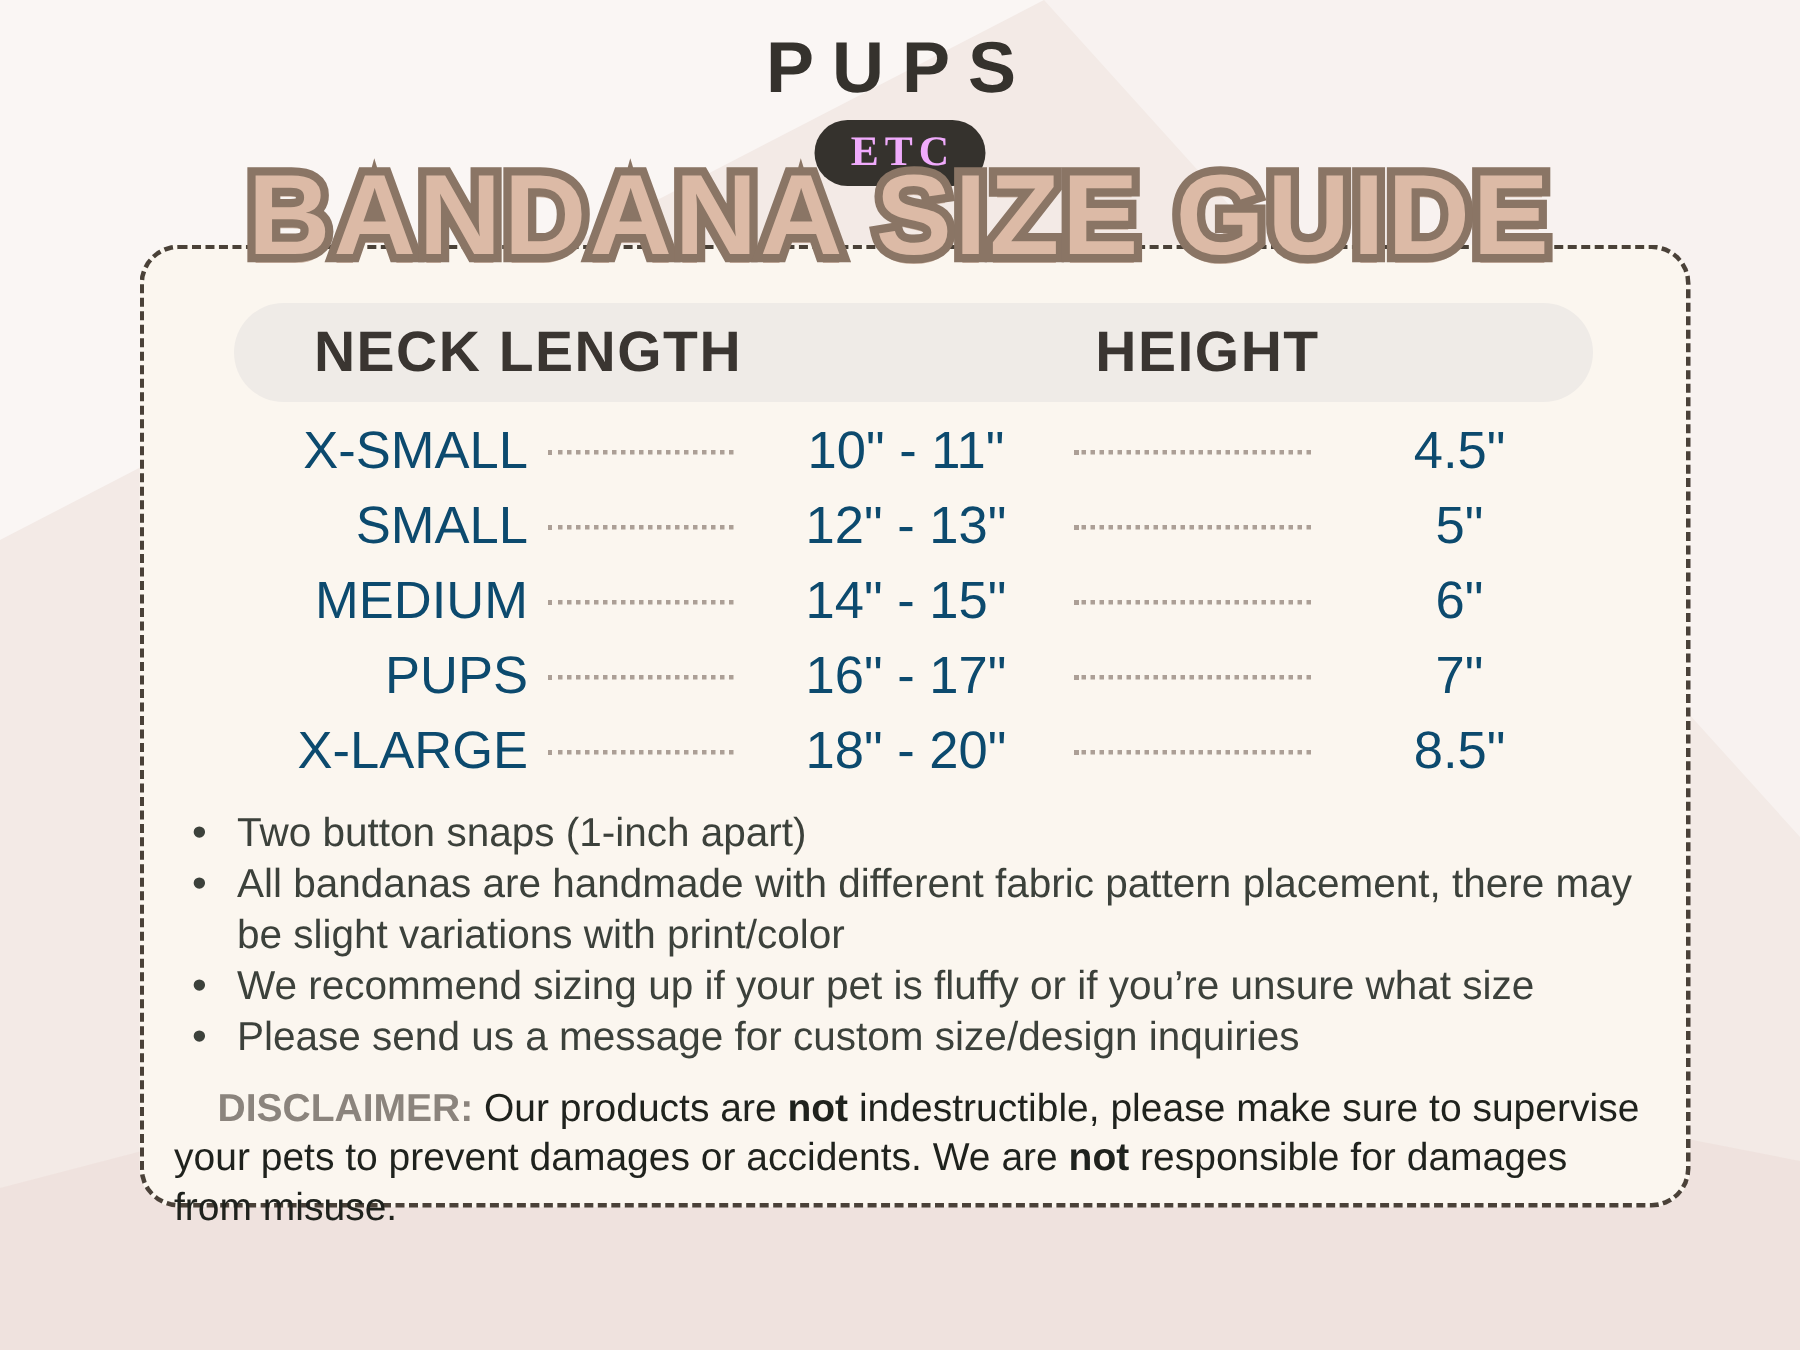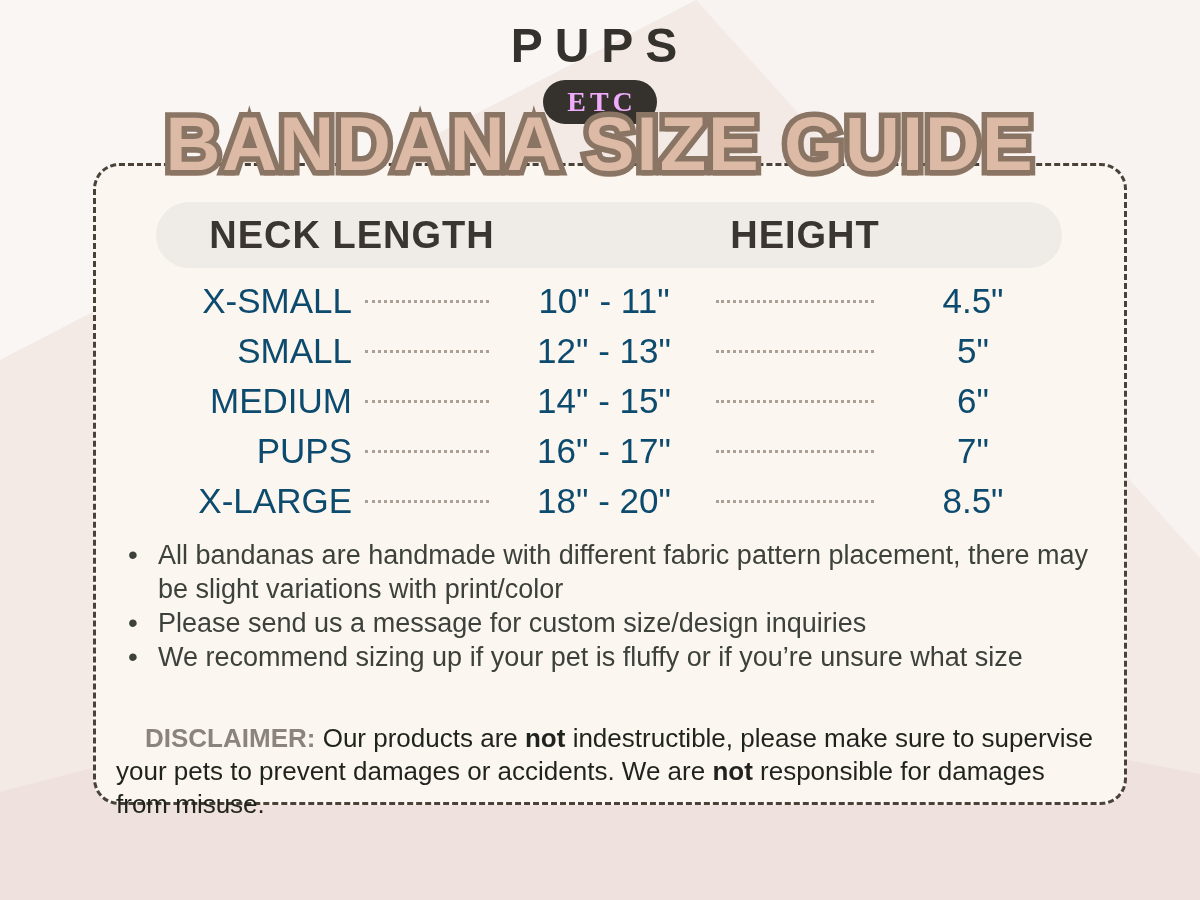--- a/index.html
+++ b/index.html
@@ -171,23 +171,24 @@
           </span>
         <span class="c-neck">18" - 20"</span>
         <span class="leader leader2">
             <i></i>
           </span>
         <span class="c-height">8.5"</span>
       </div>
     </div>
 
     <ul class="notes">
+      <li><span>Two button snaps (1-inch apart)</span></li>
       <li><span>All bandanas are handmade with different fabric pattern placement, there may be slight variations with print/color</span></li>
+      <li><span>We recommend sizing up if your pet is fluffy or if you’re unsure what size</span></li>
       <li><span>Please send us a message for custom size/design inquiries</span></li>
-      <li><span>We recommend sizing up if your pet is fluffy or if you’re unsure what size</span></li>
     </ul>
 
     <p class="disclaimer">
       <strong class="dis-label">DISCLAIMER: </strong><span>Our products are </span><strong>not</strong><span> indestructible, please make sure to supervise your pets to prevent damages or accidents. We are </span><strong>not</strong><span> responsible for damages from misuse.</span>
     </p>
 
   </div>
 
   <h1 class="title">
     <span class="title-stroke" aria-hidden="true">BANDANA SIZE GUIDE</span>

